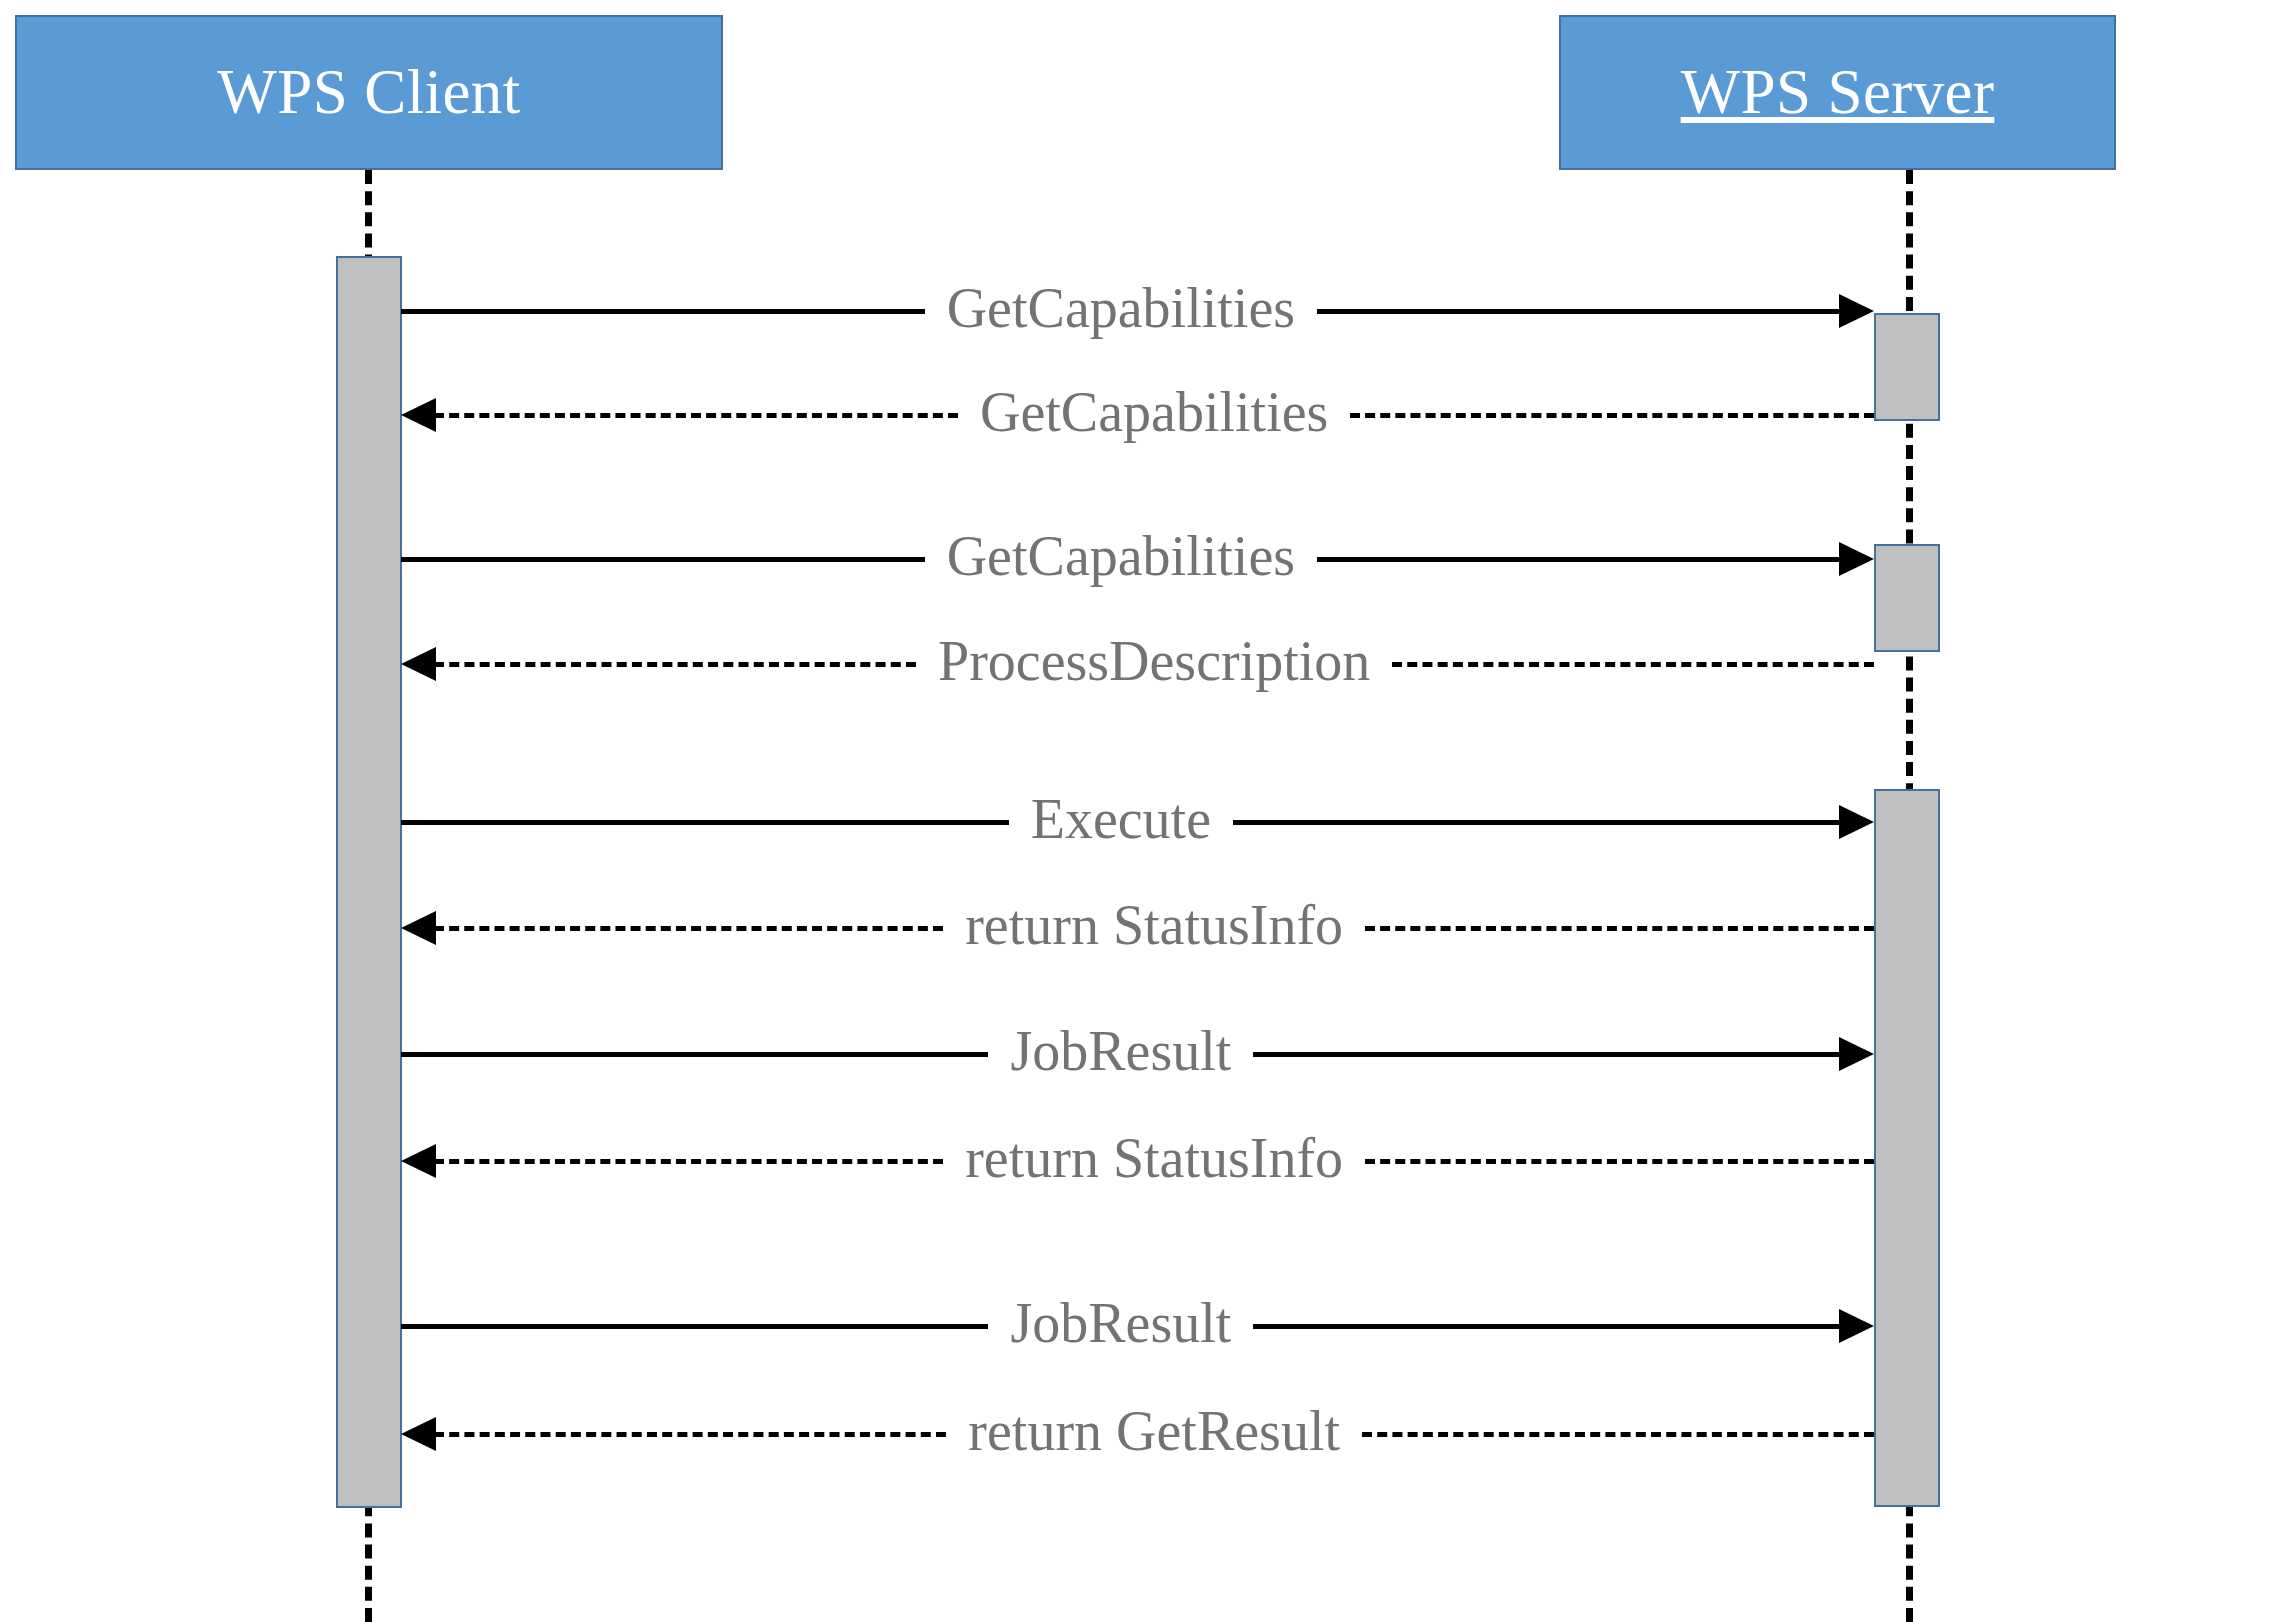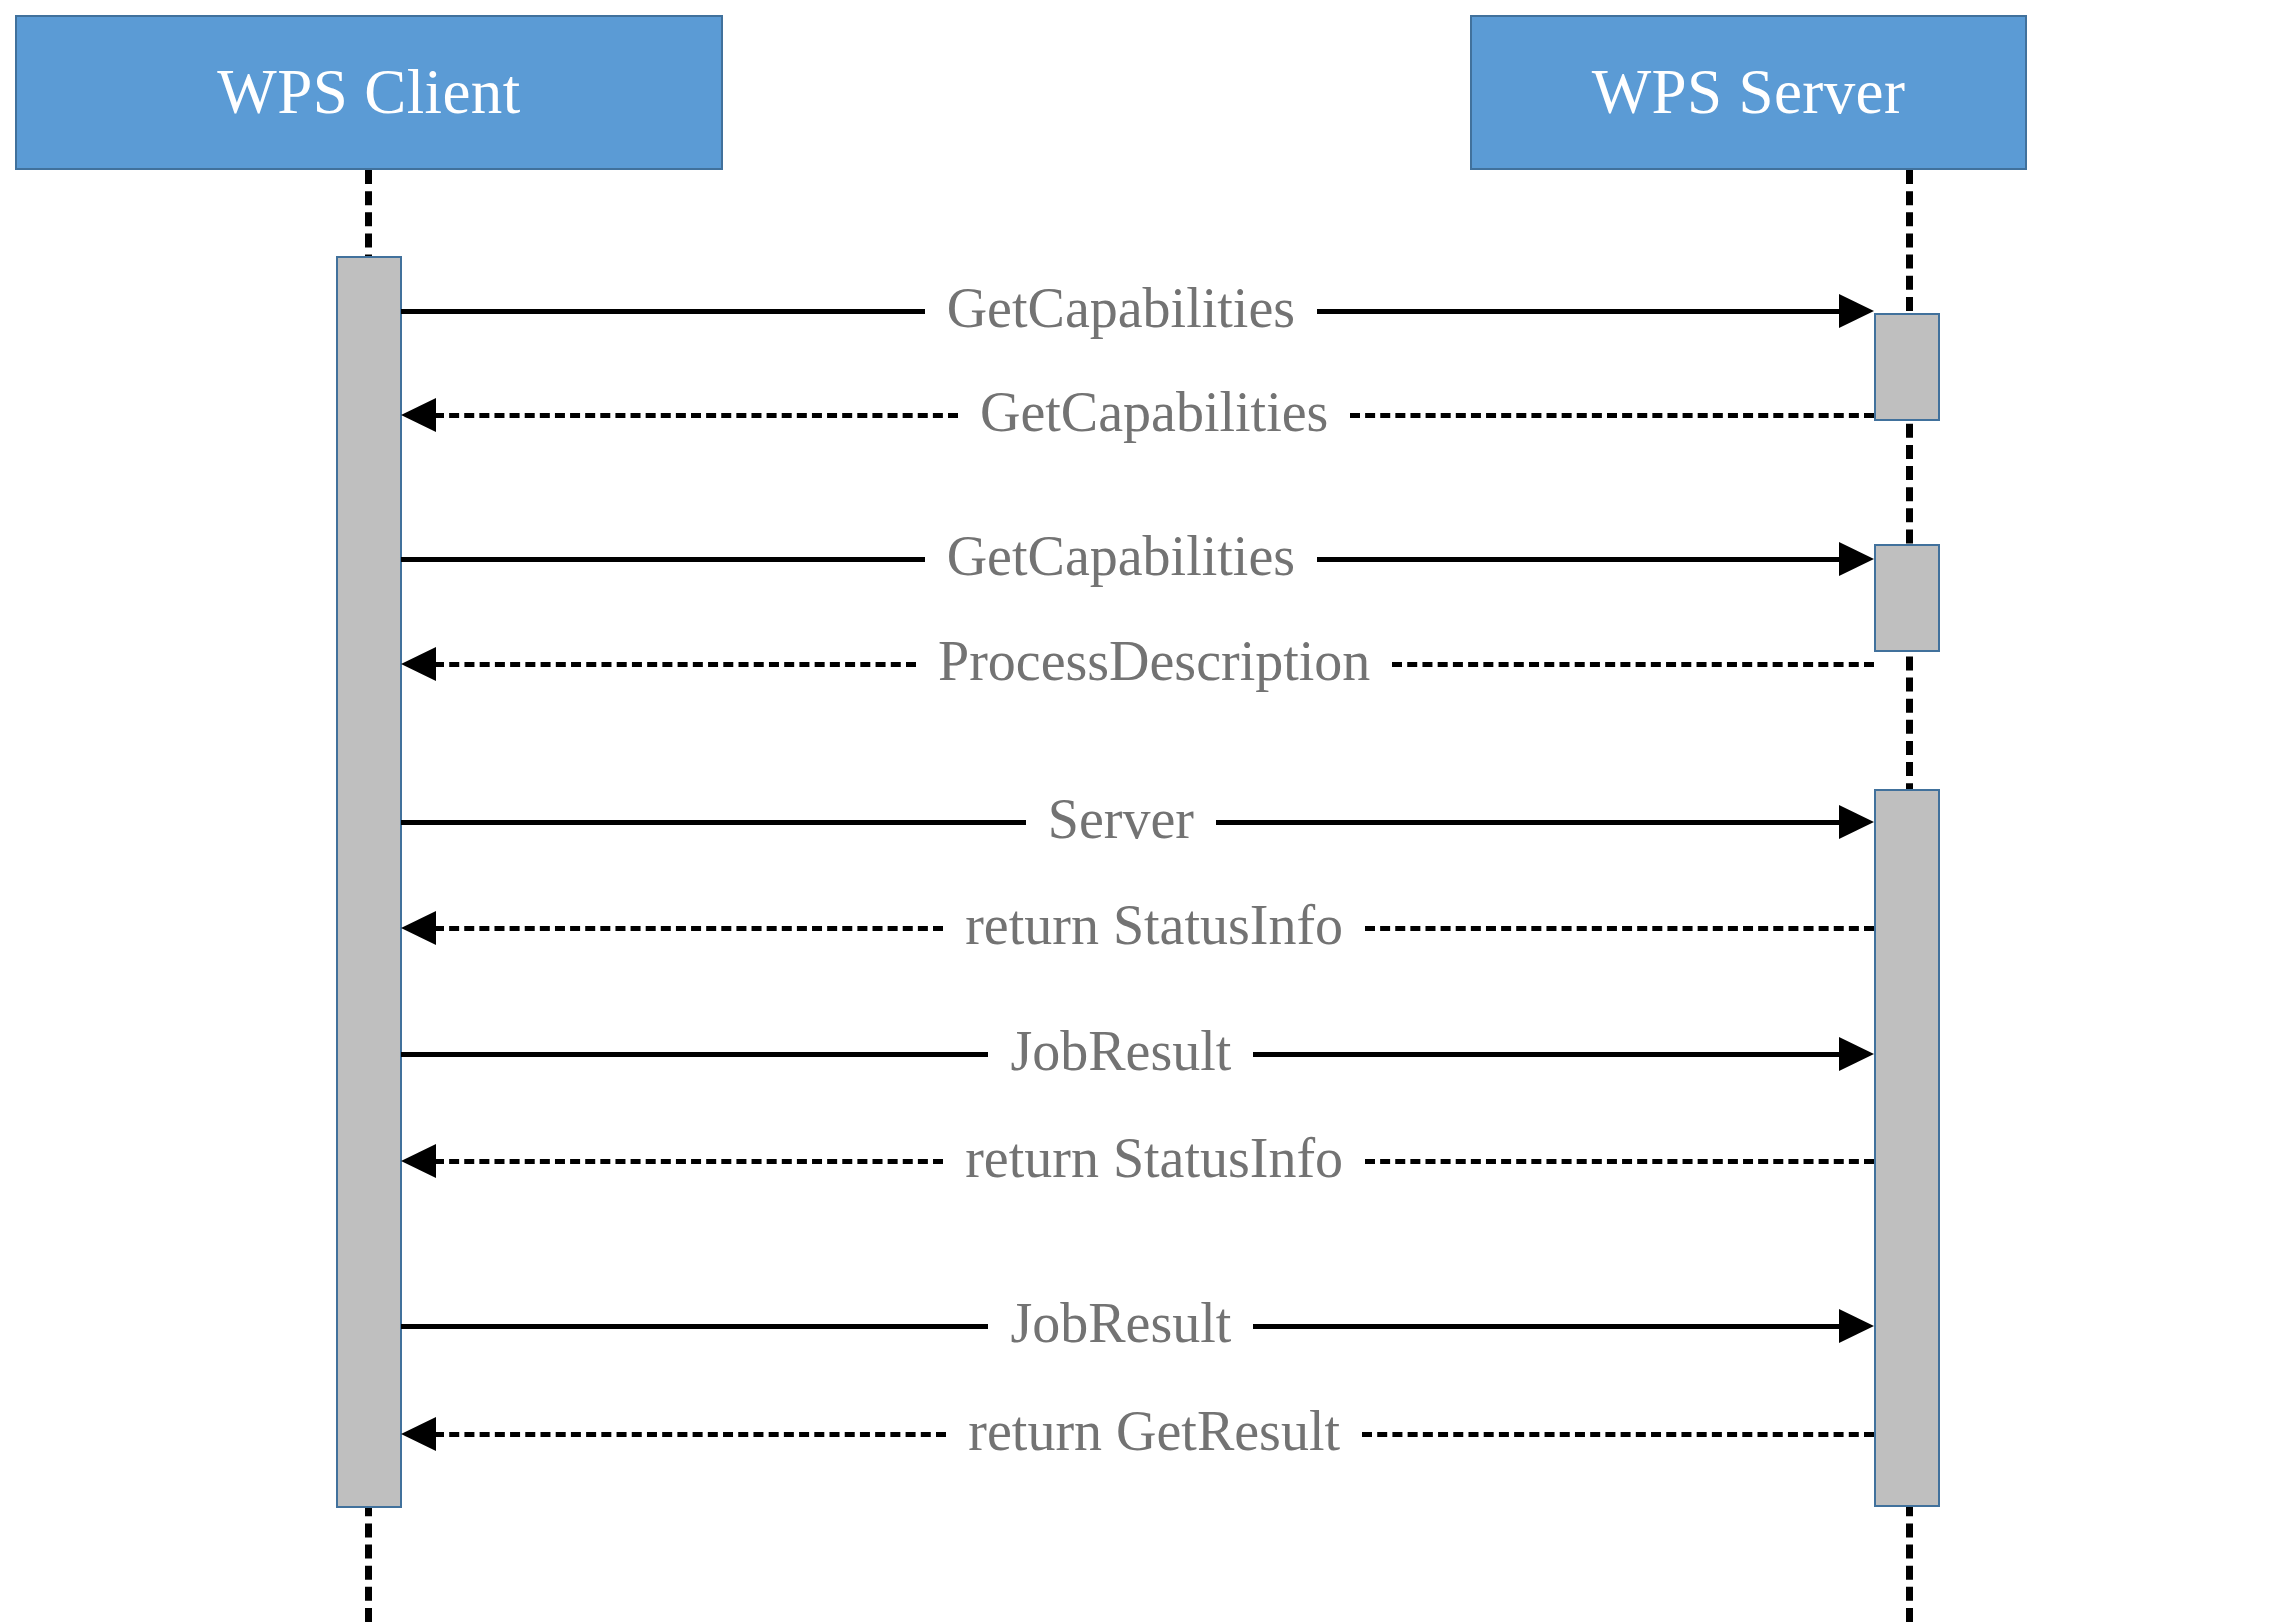--- a/index.html
+++ b/index.html
@@ -17,21 +17,21 @@
     background:#5B9BD5;
     border:2.5px solid #41719C;
     box-sizing:border-box;
     display:flex;align-items:center;justify-content:center;
     color:#ffffff;
     font-size:63px;
     line-height:1;
     letter-spacing:0.4px;
   }
   #participant-client{left:15px;top:15px;width:708px;height:155px;}
-  #participant-server{left:1470px;top:15px;width:557px;height:155px;}
+  #participant-server{left:1559px;top:15px;width:557px;height:155px;text-decoration:underline;}
 
   
   .lifeline{
     position:absolute;
     width:0;
     border-left:7.6px dashed #000000;
   }
   #lifeline-client{left:365px;top:170px;height:1452px;}
   #lifeline-server{left:1906px;top:170px;height:1452px;}
 
@@ -150,21 +150,21 @@
 
   <div id="message-3" class="message">
     <div class="arrowhead-left"></div>
     <div class="seg dashed grow"></div>
     <div class="msg-label">ProcessDescription</div>
     <div class="seg dashed grow"></div>
   </div>
 
   <div id="message-4" class="message">
     <div class="seg grow"></div>
-    <div class="msg-label">Server</div>
+    <div class="msg-label">Execute</div>
     <div class="seg grow"></div>
     <div class="arrowhead-right"></div>
   </div>
 
   <div id="message-5" class="message">
     <div class="arrowhead-left"></div>
     <div class="seg dashed grow"></div>
     <div class="msg-label">return StatusInfo</div>
     <div class="seg dashed grow"></div>
   </div>

